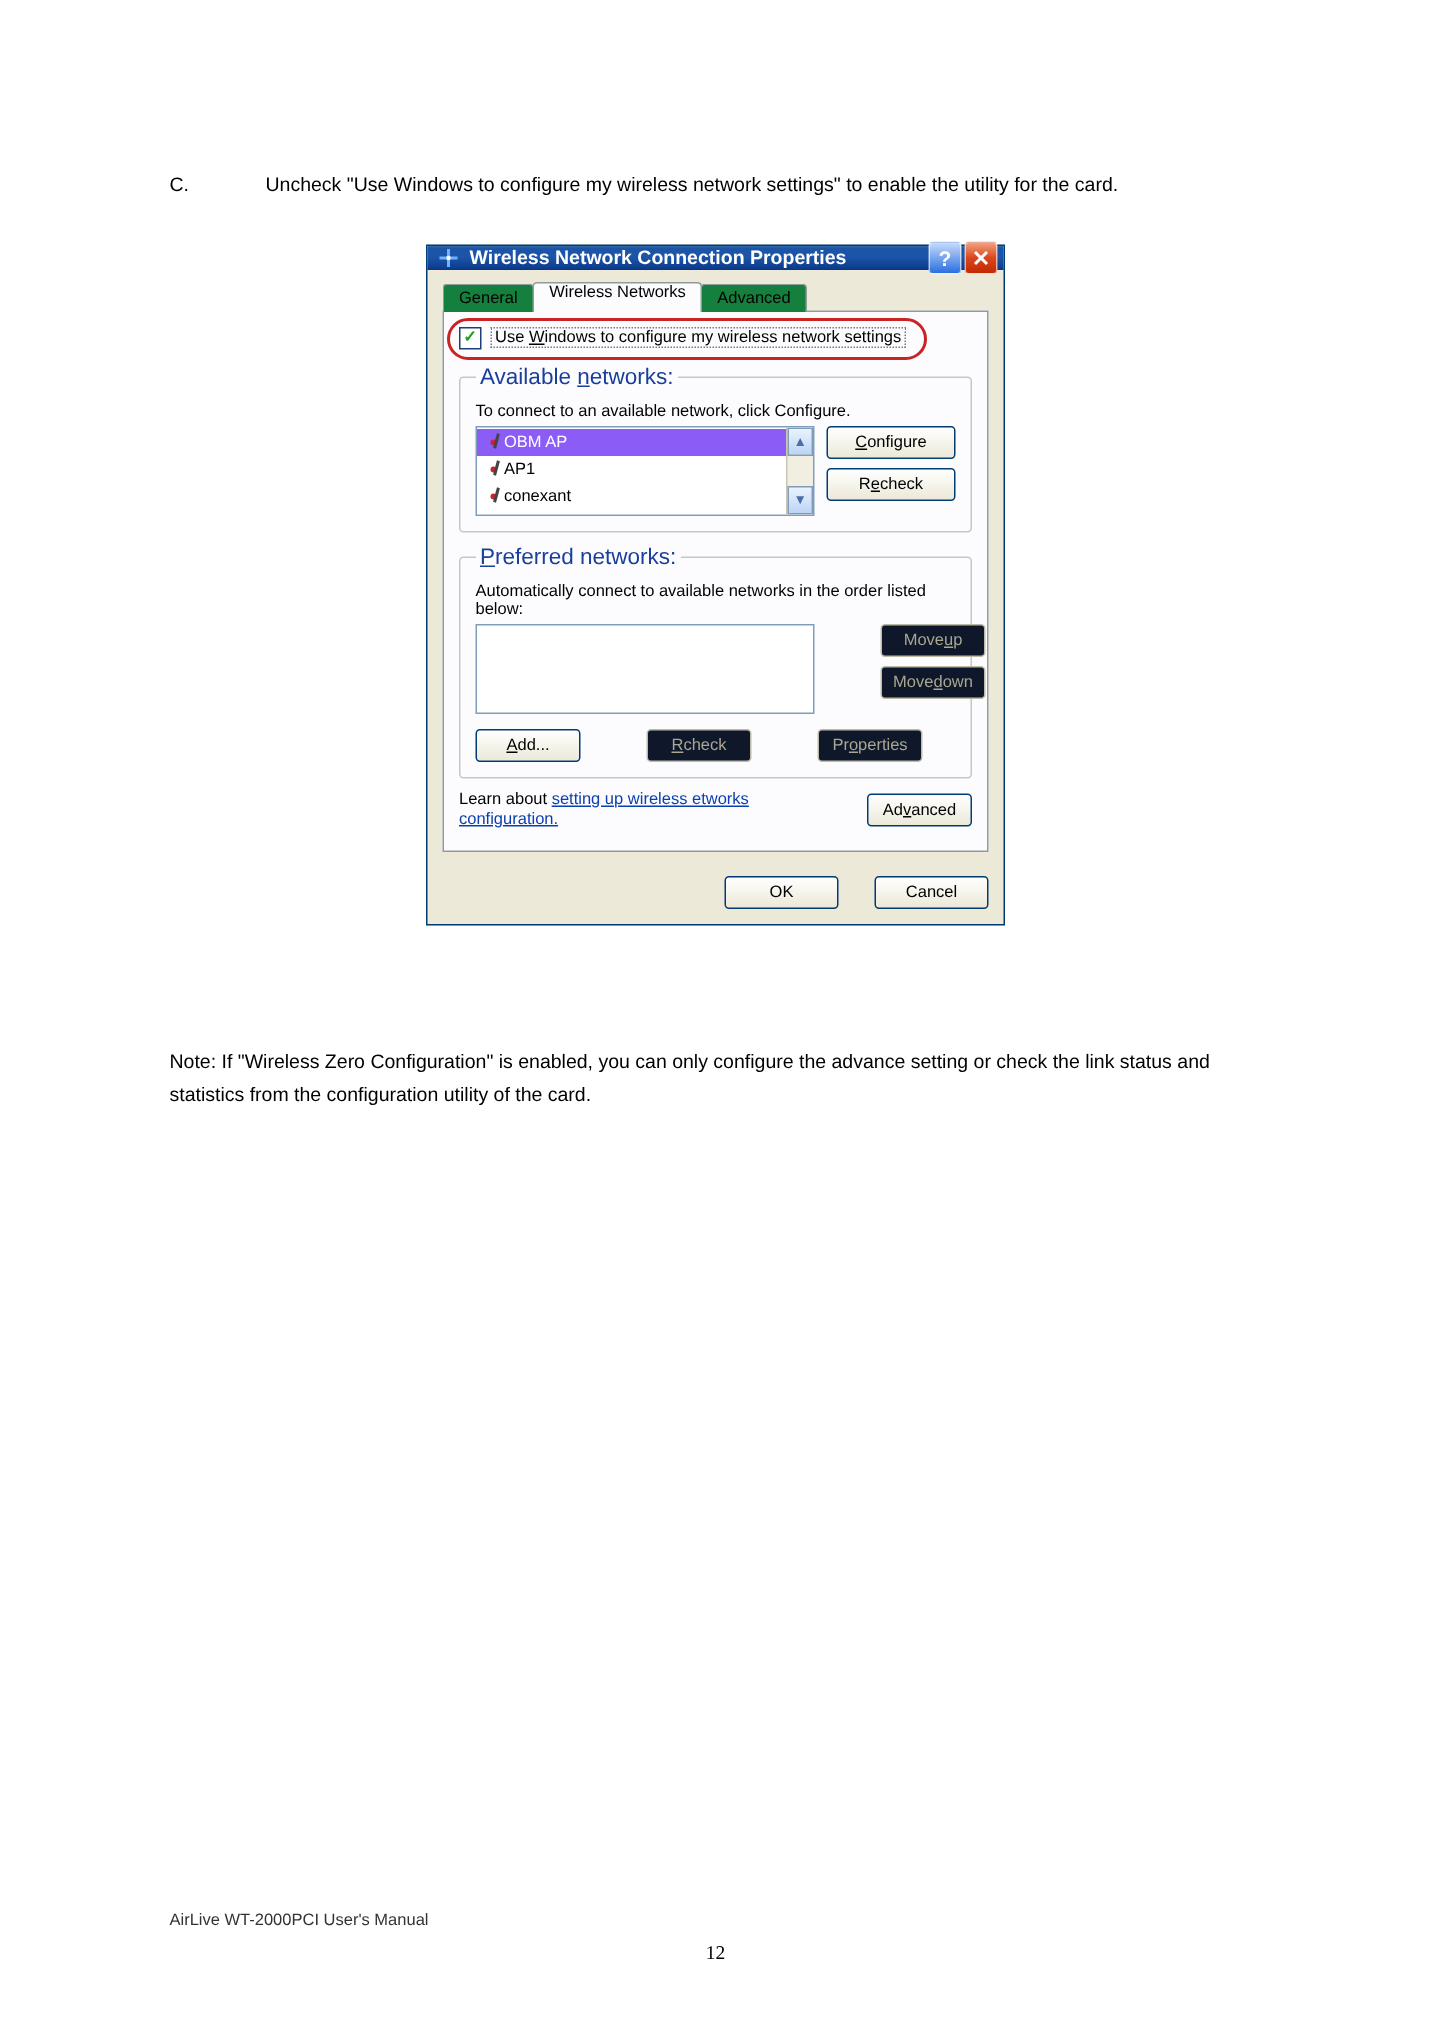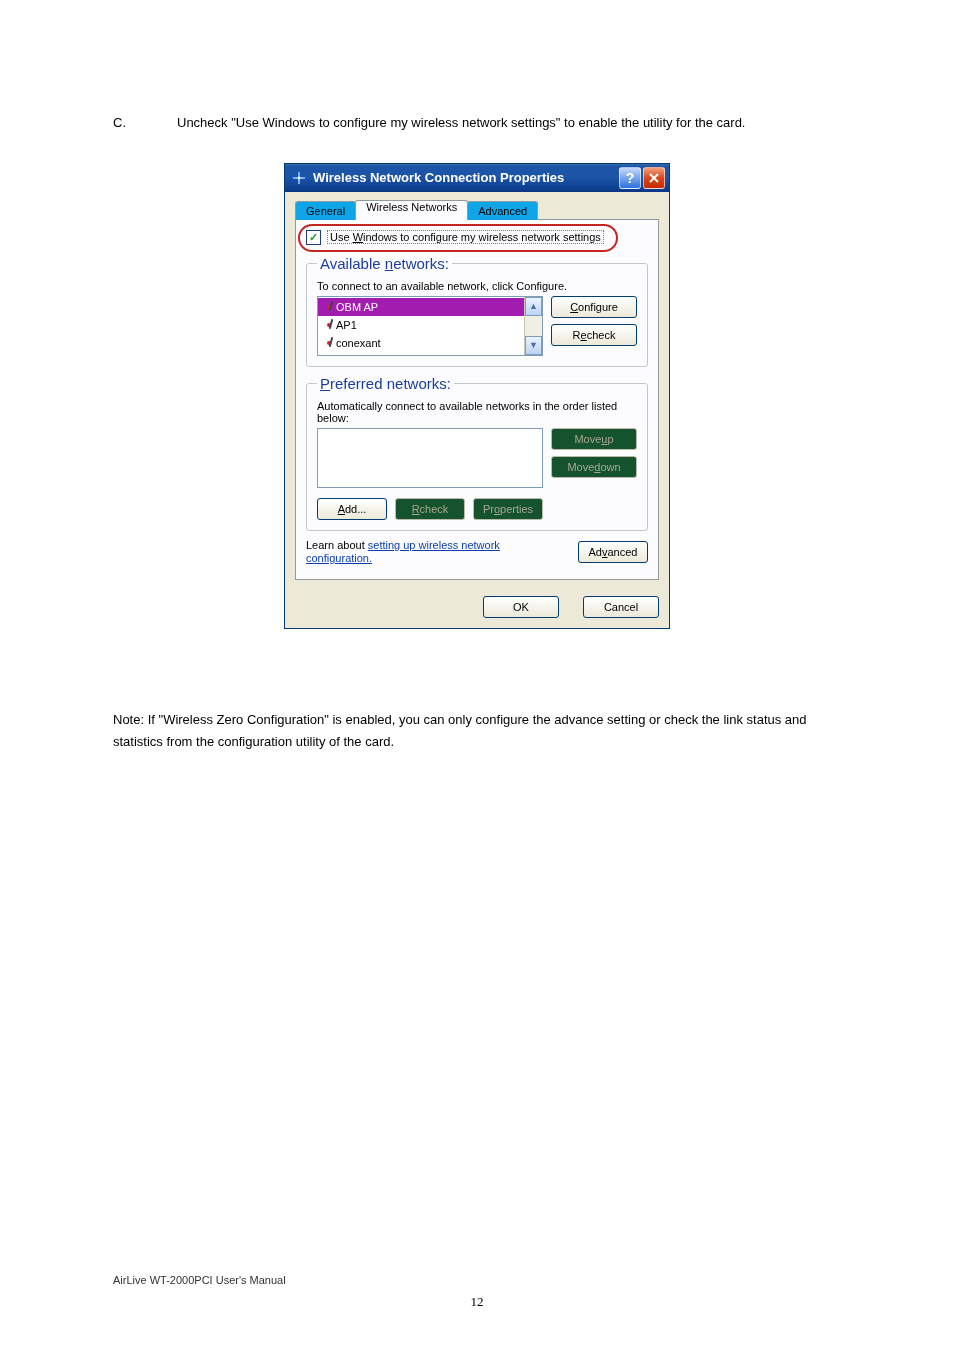--- a/index.html
+++ b/index.html
@@ -35,21 +35,21 @@
     margin-bottom: 80px;
   }
   .dialog {
     width: 384px;
     border: 1px solid #003c74;
     background: #ece9d8;
     font-family: Tahoma, sans-serif;
     font-size: 11px;
   }
   .titlebar {
-    height: 28px;
+    height: 16px;
     background: linear-gradient(to bottom,#3a6ea5 0%,#1c55a8 8%,#1c55a8 45%,#0d3e8f 90%,#0a3480 100%);
     display: flex;
     align-items: center;
     color: #fff;
     font-weight: bold;
     padding: 0 4px 0 6px;
   }
   .titlebar .t-icon svg { display:block; }
   .titlebar .t-title { flex:1; margin-left:6px; font-size:13px; }
   .tbtn {
@@ -57,21 +57,21 @@
     display:flex; align-items:center; justify-content:center;
     font-weight:bold; font-size:14px; border:1px solid rgba(255,255,255,.6);
     box-sizing:border-box;
   }
   .tbtn-help { background: linear-gradient(to bottom,#c6dafc,#2a6fe0); color:#fff; }
   .tbtn-close { background: linear-gradient(to bottom,#f0a17c,#d9461e,#c22a00); color:#fff; }
   .dialog-body { padding: 8px 10px 8px 10px; }
   .tabs { display:flex; position:relative; top:1px; }
   .tab {
     border:1px solid #919b9c; border-bottom:none; padding:3px 10px;
-    background:#0ea5e9; border-top-left-radius:3px; border-top-right-radius:3px;
+    background:#15803d; border-top-left-radius:3px; border-top-right-radius:3px;
     margin-right:-1px; position:relative;
   }
   .tab.active { background:#fcfcfe; z-index:2; padding-top:0; margin-top:-1px; }
   .tab-panel {
     border:1px solid #919b9c; background:#fcfcfe; padding:10px 10px 14px 10px;
   }
   .checkbox-row { display:flex; align-items:flex-start; margin-bottom:10px; position:relative; }
   .cb {
     width:13px; height:13px; border:1px solid #1c3d7a; background:#fff;
     display:flex; align-items:center; justify-content:center; margin-right:6px;
@@ -95,37 +95,37 @@
   }
   .net-items { flex:1; padding:1px 0; }
   .net-item { display:flex; align-items:center; padding:0 4px; height:18px; }
   .net-item .sig { width:14px; display:flex; justify-content:center; }
   .sigdot {
     width:4px; height:4px; background:#c23; border-radius:50%; position:relative;
   }
   .sigdot::after {
     content:""; position:absolute; left:3px; top:-4px; width:2px; height:10px; background:#444; transform:rotate(15deg);
   }
-  .net-item.selected { background:#a21caf; color:#fff; }
+  .net-item.selected { background:#8b5cf6; color:#fff; }
   .vscroll {
     width:17px; background:#f1efe2; border-left:1px solid #c9c5b5;
     display:flex; flex-direction:column; justify-content:space-between;
   }
   .sbtn {
     height:17px; background:linear-gradient(to bottom,#eaf3fd,#bcd4f6);
     border:1px solid #7f9db9; display:flex; align-items:center; justify-content:center;
     color:#4a6ea9; font-size:9px;
   }
   .btn-col { width:86px; margin-left:8px; display:flex; flex-direction:column; gap:6px; }
   .xpbtn, .xpbtn-dis {
     height:22px; border:1px solid #003c74; border-radius:3px; background:linear-gradient(to bottom,#fff,#ece9d8);
     display:flex; align-items:center; justify-content:center; font-size:11px; font-family:Tahoma,sans-serif;
     padding:0 8px; min-width:70px; box-sizing:border-box;
   }
-  .xpbtn-dis { border-color:#bdbaa7; color:#a9a791; background:#14532d; }
+  .xpbtn-dis { border-color:#bdbaa7; color:#a9a791; background:#0f172a;margin-left:36px; }
   .pref-list {
     height:58px; border:1px solid #7f9db9; background:#fff; flex:1;
   }
   .row-btns { display:flex; gap:8px; margin-top:10px; }
   .learn-row { display:flex; align-items:center; justify-content:space-between; margin-top:8px; }
   .linktext { color:#0b3fb0; text-decoration:underline; line-height:1.2; }
   .dialog-foot {
     display:flex; justify-content:flex-end; gap:24px; padding:8px 10px 10px 0;
   }
   .note { line-height:1.7; margin-bottom: 20px; }
@@ -263,21 +263,21 @@
               <div class="xpbtn-dis">
                 <span>Pr</span>
                   <span class="u">o</span>
                   <span>perties</span>
               </div>
             </div>
           </fieldset>
 
           <div class="learn-row">
             <div style="max-width:230px;">
-              <span>Learn about </span><span class="linktext">setting up wireless network</span><br>
+              <span>Learn about </span><span class="linktext">setting up wireless etworks</span><br>
               <span class="linktext">configuration.</span>
             </div>
             <div class="xpbtn">
               <span>Ad</span>
                 <span class="u">v</span>
                 <span>anced</span>
             </div>
           </div>
 
         </div>

